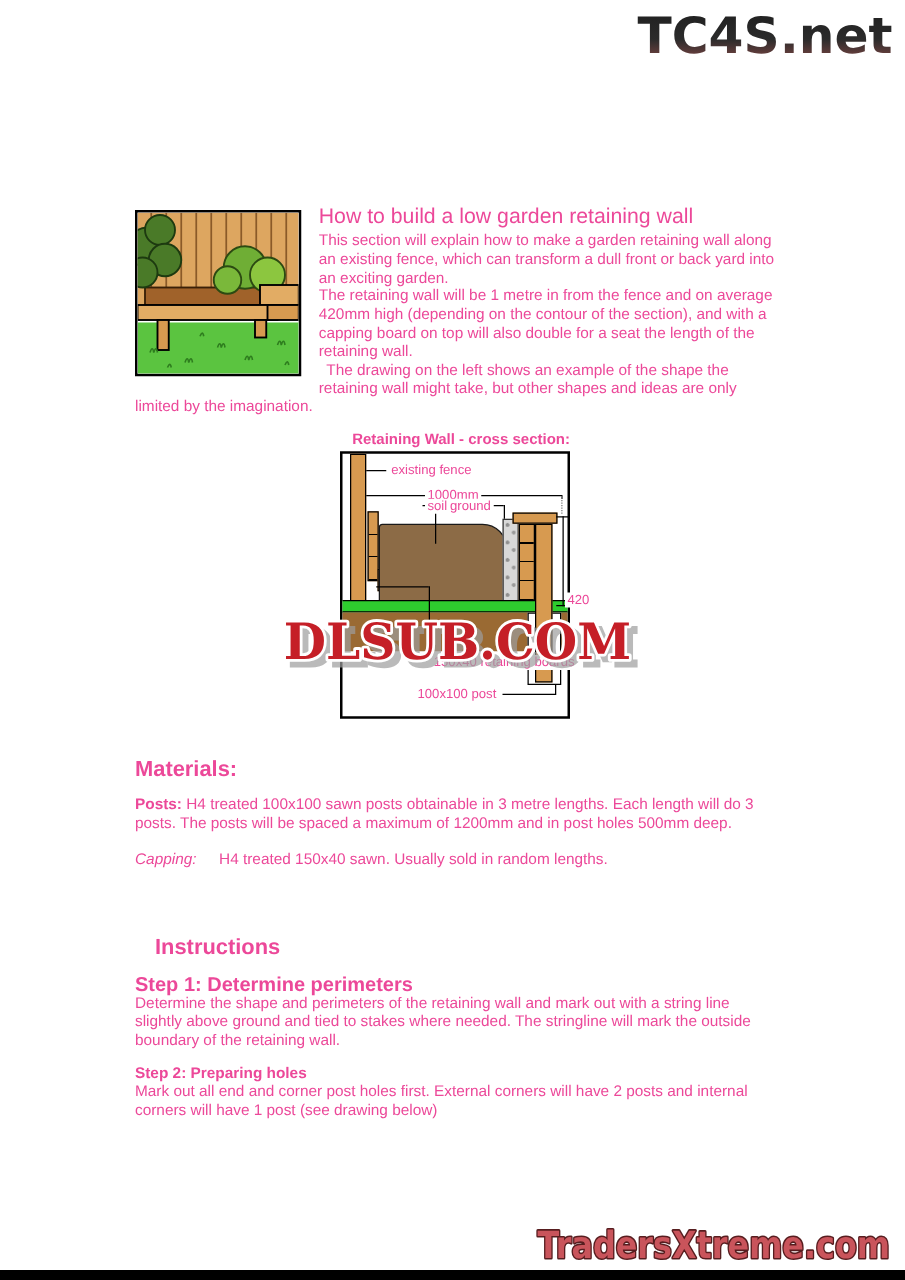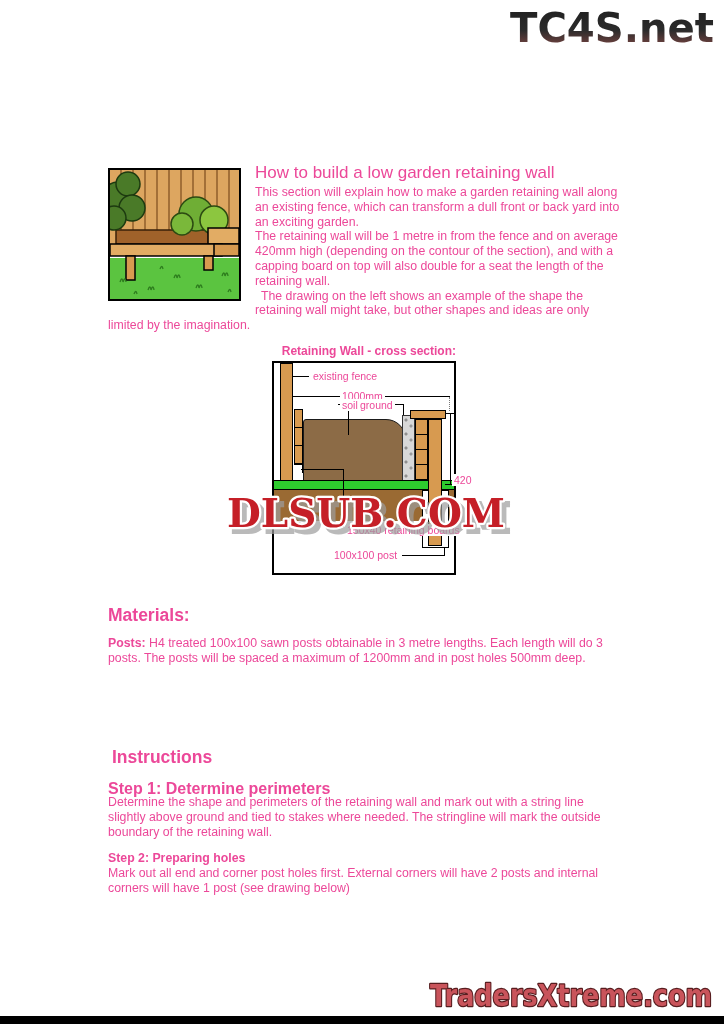--- a/index.html
+++ b/index.html
@@ -63,21 +63,21 @@
   
   .dlsub  { position:absolute; top:488px; left:220px; width:292px; height:52px; z-index:20; }
   .traders{ position:absolute; top:974px; left:424px; width:294px; height:44px; z-index:20; }
   .footer-bar { position:absolute; left:0; top:1016px; width:724px; height:8px; background:#000; }
   
   .h-big { font-size:17.5px; font-weight:bold; }
   .body-txt { font-size:12.3px; line-height:14.8px; }
   .materials-h   { position:absolute; left:108px; top:605px; }
   .materials-p1  { position:absolute; left:108px; top:636px; width:512px; }
   .materials-p2  { position:absolute; left:108px; top:680px; width:512px; }
-  .instructions-h{ position:absolute; left:112px; top:747px; }
+  .instructions-h{ position:absolute; left:124px; top:747px; }
   .step1-h { position:absolute; left:108px; top:780px; font-size:16px; font-weight:bold; }
   .step1-p { position:absolute; left:108px; top:795px; width:512px; }
   .step2-h { position:absolute; left:108px; top:851px; font-size:12.3px; font-weight:bold; }
   .step2-p { position:absolute; left:108px; top:866px; width:512px; }
   .lbl-b { font-weight:bold; }
   .lbl-i { font-style:italic; }
   .cap-gap { margin-left:18px; }
 </style>
 </head>
 <body>
@@ -202,20 +202,21 @@
   </div>
 
   <svg class="dlsub" viewBox="0 0 292 52">
     <text x="148" y="41" text-anchor="middle" font-family="DejaVu Serif, serif" font-size="40" font-weight="bold" fill="#9e9e9e" stroke="#9e9e9e" stroke-width="4" opacity="0.7" transform="translate(3,3)" textLength="278" lengthAdjust="spacingAndGlyphs">DLSUB.COM</text>
     <text x="146" y="39" text-anchor="middle" font-family="DejaVu Serif, serif" font-size="40" font-weight="bold" fill="#c51f27" stroke="#ffffff" stroke-width="4.5" paint-order="stroke" stroke-linejoin="round" textLength="278" lengthAdjust="spacingAndGlyphs">DLSUB.COM</text>
   </svg>
 
   <div class="materials-h h-big">Materials:</div>
   <div class="materials-p1 body-txt"><span class="lbl-b">Posts:</span><span> H4 treated 100x100 sawn posts obtainable in 3 metre lengths. Each length will do 3 posts. The posts will be spaced a maximum of 1200mm and in post holes 500mm deep.</span></div>
   <div class="materials-p2 body-txt">
+    <div><span class="lbl-i">Capping:</span><span class="cap-gap">H4 treated 150x40 sawn. Usually sold in random lengths.</span></div>
   </div>
 
   <div class="instructions-h h-big">Instructions</div>
   <div class="step1-h">Step 1: Determine perimeters</div>
   <div class="step1-p body-txt">Determine the shape and perimeters of the retaining wall and mark out with a string line slightly above ground and tied to stakes where needed. The stringline will mark the outside boundary of the retaining wall.</div>
   <div class="step2-h">Step 2: Preparing holes</div>
   <div class="step2-p body-txt">Mark out all end and corner post holes first. External corners will have 2 posts and internal corners will have 1 post (see drawing below)</div>
 
   <div class="footer-bar"></div>
   <svg class="traders" viewBox="0 0 294 44">

